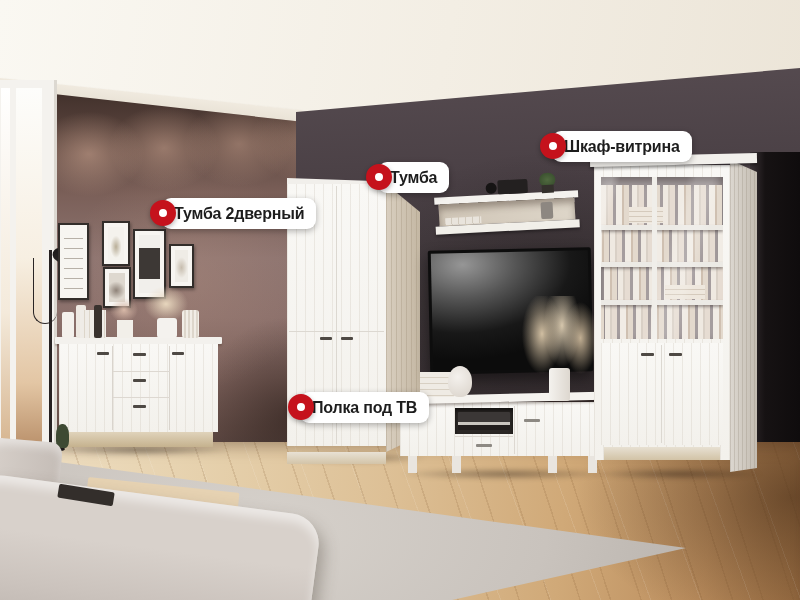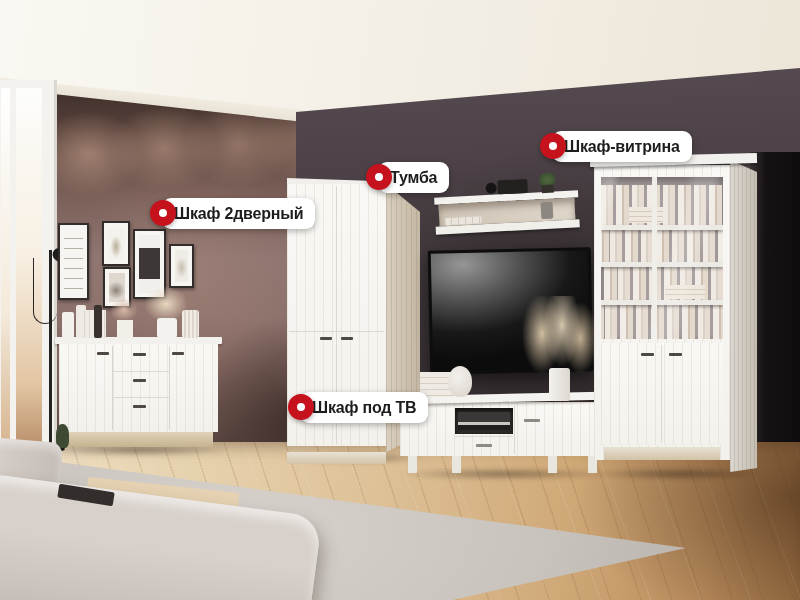--- a/index.html
+++ b/index.html
@@ -340,29 +340,29 @@
   <div class="vc-side"></div>
   <div class="vc-cornice"></div>
 
   <div class="sofa-plant"></div>
   <div class="bench"></div>
   <div class="sofa-arm"></div>
   <div class="sofa-chaise"></div>
   <div class="throw"></div>
 
   <div class="hotspot hs-wardrobe">
-    <span class="pill">Шкаф 2дверный</span>
+    <span class="pill">Тумба 2дверный</span>
     <span class="ring"></span>
   </div>
   <div class="hotspot hs-shelf">
     <span class="pill">Тумба</span>
     <span class="ring"></span>
   </div>
   <div class="hotspot hs-vitrine">
     <span class="pill">Шкаф-витрина</span>
     <span class="ring"></span>
   </div>
   <div class="hotspot hs-tvstand">
-    <span class="pill">Шкаф под ТВ</span>
+    <span class="pill">Полка под ТВ</span>
     <span class="ring"></span>
   </div>
 
 </div>
 
 </body></html>

